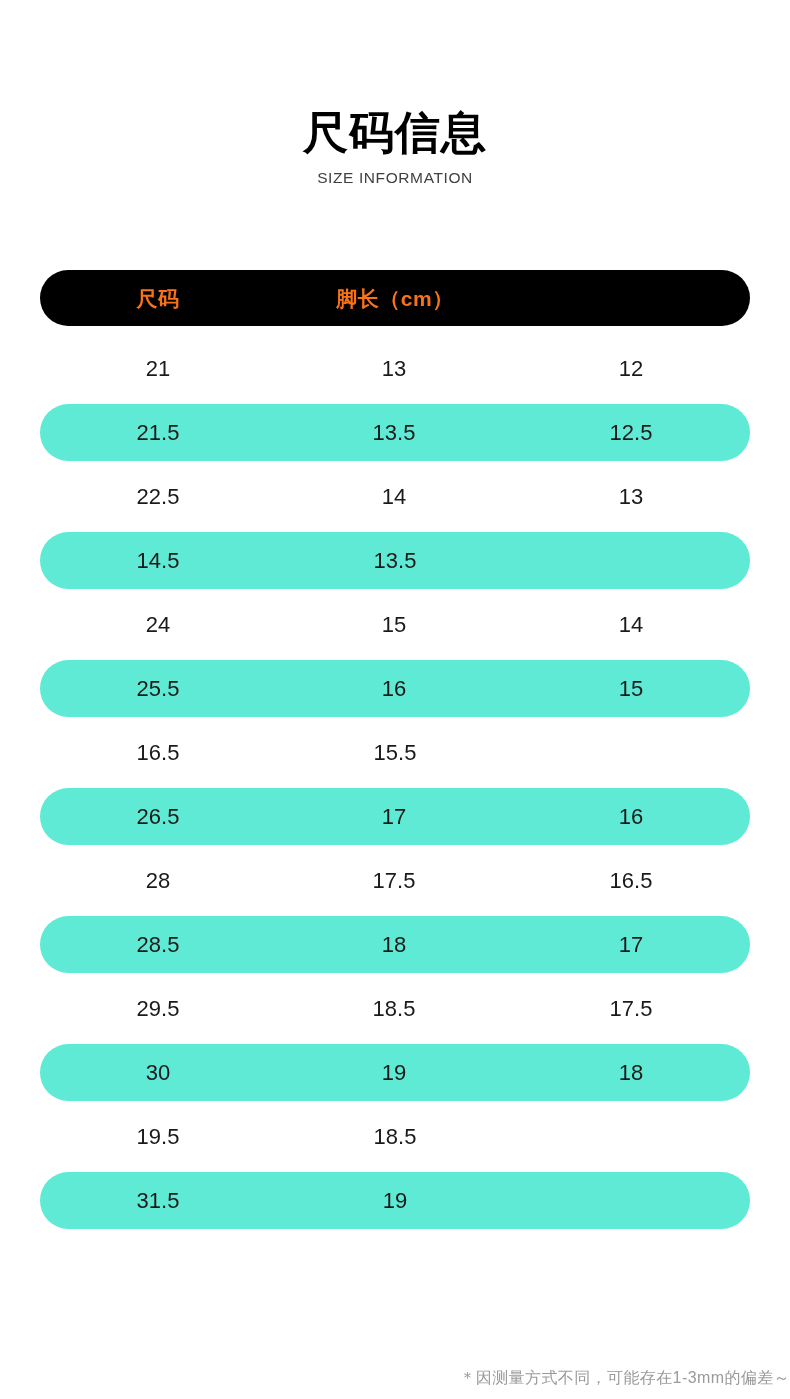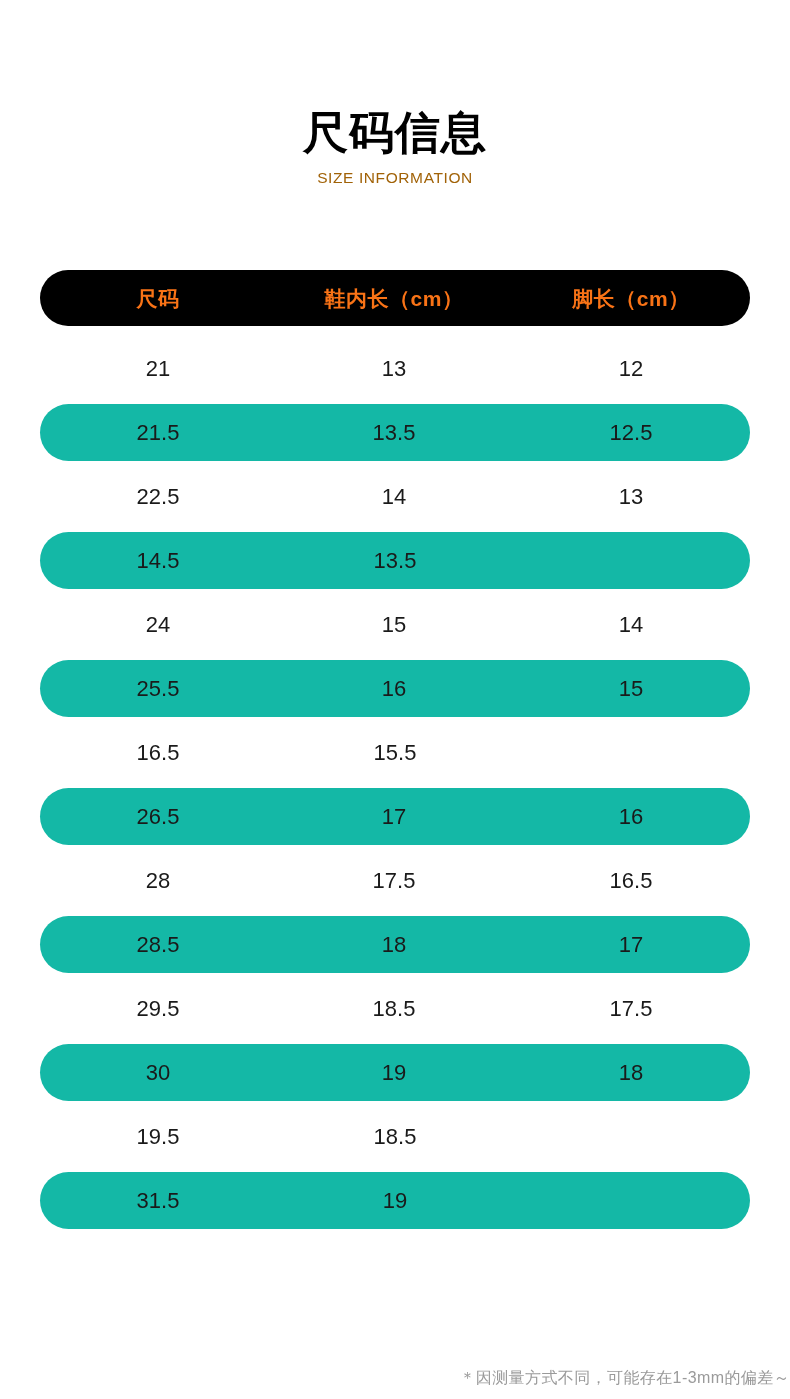--- a/index.html
+++ b/index.html
@@ -36,21 +36,21 @@
     font-weight: bold;
     color: #000000;
     letter-spacing: 1px;
     line-height: 1.12;
     margin: 0;
   }
   .subtitle {
     margin: 11px 0 0 0;
     font-size: 15.5px;
     font-weight: normal;
-    color: #a16207;
+    color: #404040;
     letter-spacing: 0.6px;
     line-height: 1.1;
   }
 
   
   .table {
     position: absolute;
     top: 270px;
     left: 40px;
     width: 710px;
@@ -63,21 +63,21 @@
     align-items: center;
     border-radius: 35px;
   }
   .row.header-row {
     height: 56px;
     background: #000000;
     border-radius: 28px;
     margin-bottom: 14px;
   }
   .row.shaded {
-    background: #14b8a6;
+    background: #5eead4;
     height: 57px;
     border-radius: 29px;
     margin-top: 6px;
     margin-bottom: 7px;
   }
   .row.plain {
     background: #ffffff;
     height: 57px;
     margin-top: 6px;
     margin-bottom: 7px;
@@ -122,21 +122,20 @@
 
   <div class="heading">
     <div class="title">尺码信息</div>
     <div class="subtitle">SIZE INFORMATION</div>
   </div>
 
   <div class="table">
 
     <div class="row header-row">
       <div class="cell col-1">尺码</div>
-      <div class="cell col-2">鞋内长（cm）</div>
       <div class="cell col-3">脚长（cm）</div>
     </div>
 
     <div id="table-body">
         <div class="row plain">
           <div class="cell col-1">21</div>
           <div class="cell col-2">13</div>
           <div class="cell col-3">12</div>
         </div>
         <div class="row shaded">

